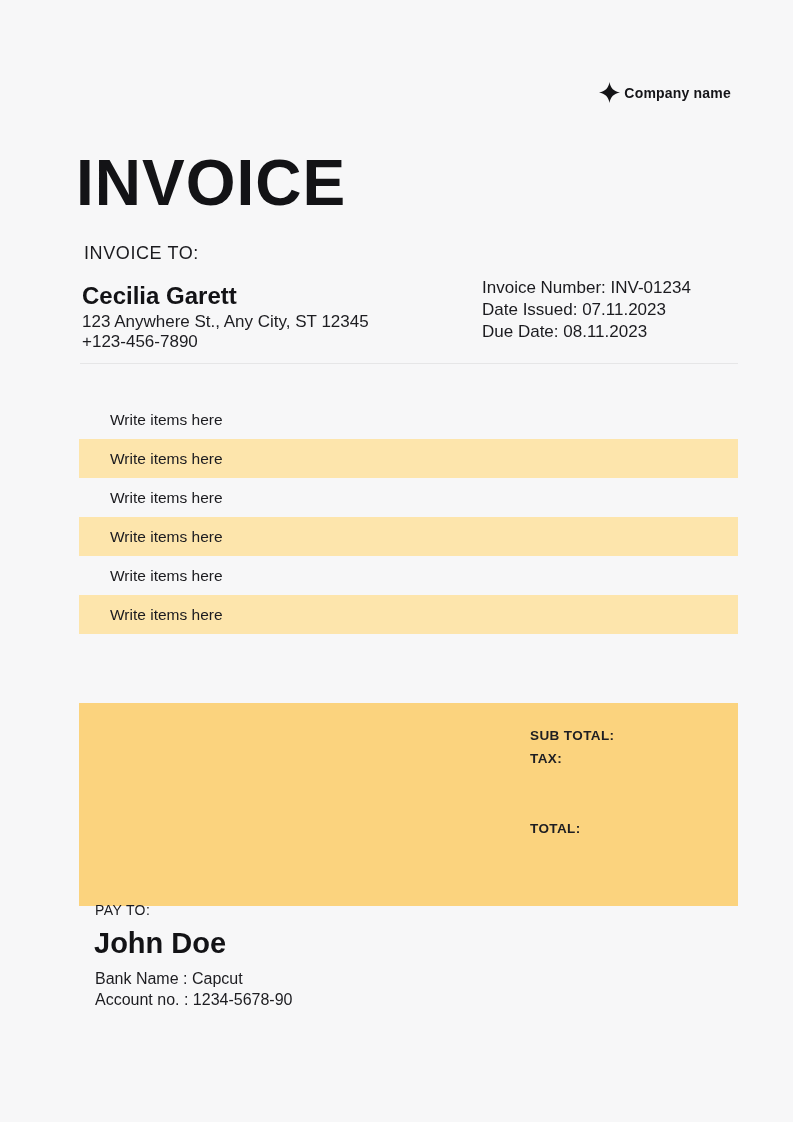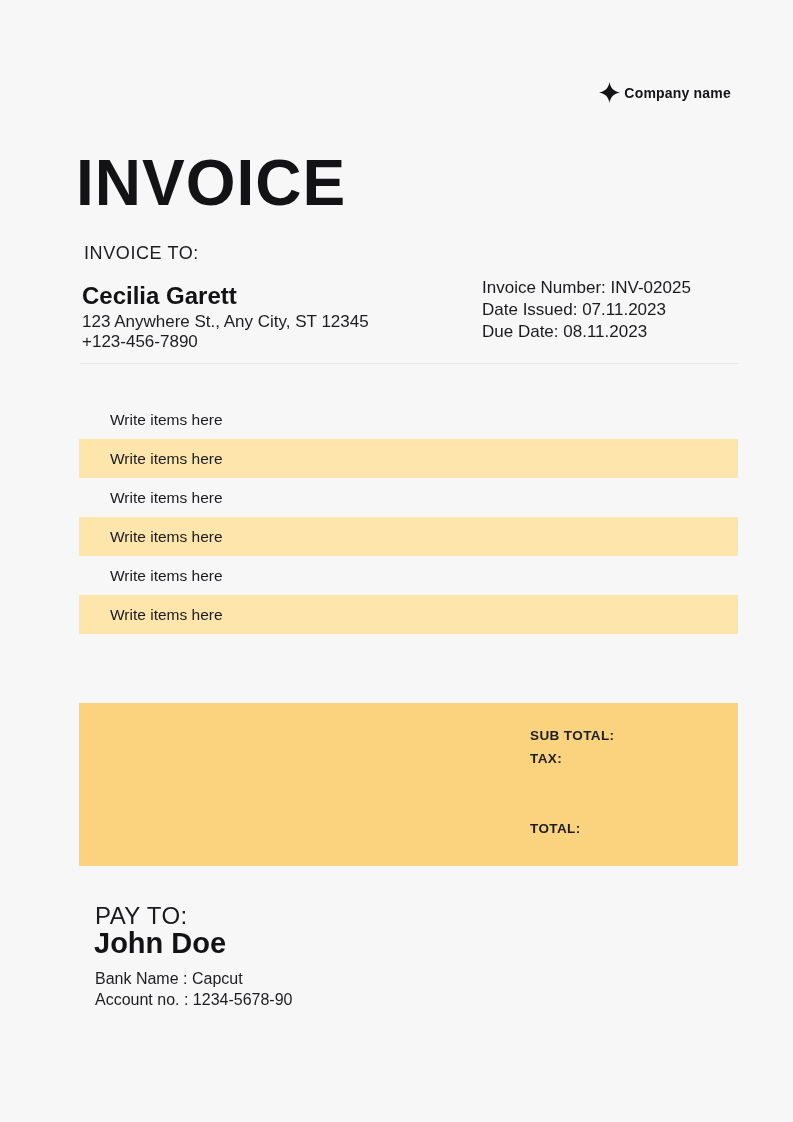--- a/index.html
+++ b/index.html
@@ -100,21 +100,21 @@
   }
   .t-body-row { height: 39px; font-size: 15.5px; color: #1b1b1f; }
   .t-body-row.alt { background: #fde5ac; }
   .cell-desc { padding-left: 31px; text-align: left; }
   .cell-center { text-align: center; }
   .summary-box {
     position: absolute;
     left: 79px;
     top: 703px;
     width: 659px;
-    height: 163px;
+    height: 203px;
     background: #fbd37e;
   }
   .summary-label {
     position: absolute;
     left: 451px;
     font-size: 13.5px;
     font-weight: bold;
     letter-spacing: 0.4px;
     color: #1e1e22;
   }
@@ -125,21 +125,21 @@
     font-weight: bold;
     color: #1e1e22;
   }
   .lbl-subtotal { top: 25px; }
   .lbl-tax { top: 48px; }
   .lbl-total { top: 118px; }
   .pay-to-label {
     position: absolute;
     left: 95px;
     top: 902px;
-    font-size: 24px;
+    font-size: 14px;
     letter-spacing: 0.4px;
     color: #1b1b1f;
   }
   .payee-name {
     position: absolute;
     left: 94px;
     top: 927px;
     font-size: 29px;
     font-weight: bold;
     color: #131316;
@@ -168,21 +168,21 @@
   <div class="doc-title">INVOICE</div>
 
   <div class="invoice-to-label">INVOICE TO:</div>
   <div class="client-name">Cecilia Garett</div>
   <div class="client-address">
     <div>123 Anywhere St., Any City, ST 12345</div>
     <div>+123-456-7890</div>
   </div>
 
   <div class="meta">
-    <div>Invoice Number: INV-02025</div>
+    <div>Invoice Number: INV-01234</div>
     <div>Date Issued: 07.11.2023</div>
     <div>Due Date: 08.11.2023</div>
   </div>
 
   <div class="divider"></div>
 
   <div class="items-table">
 
     <div class="t-row t-body-row">
       <div class="cell-desc">Write items here</div>

